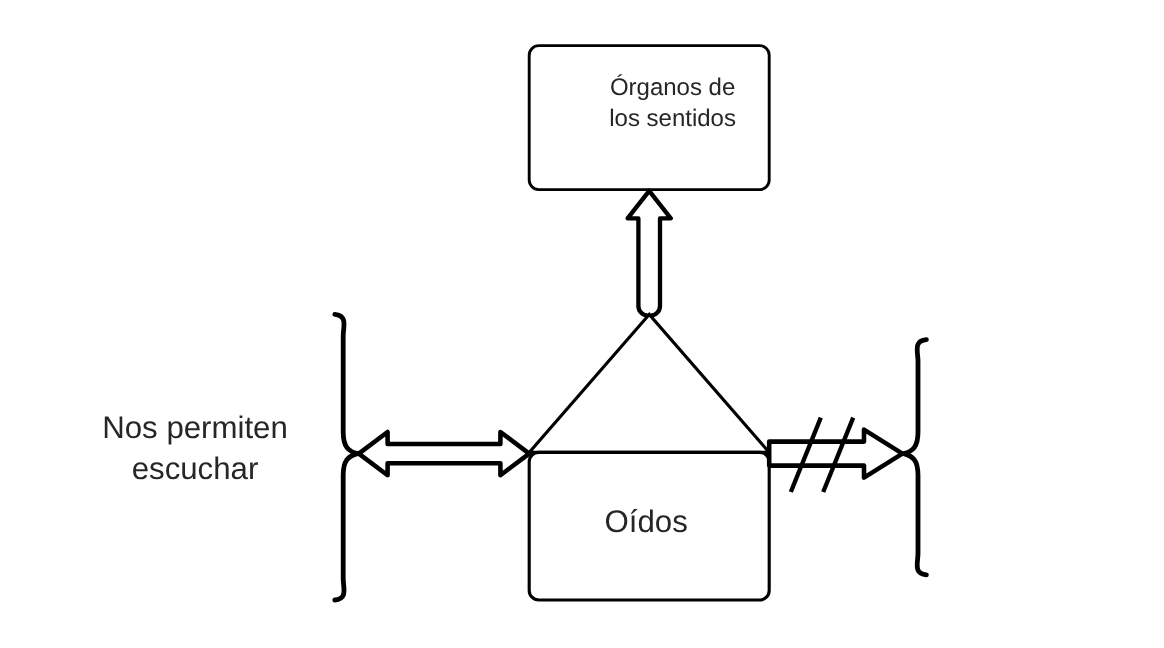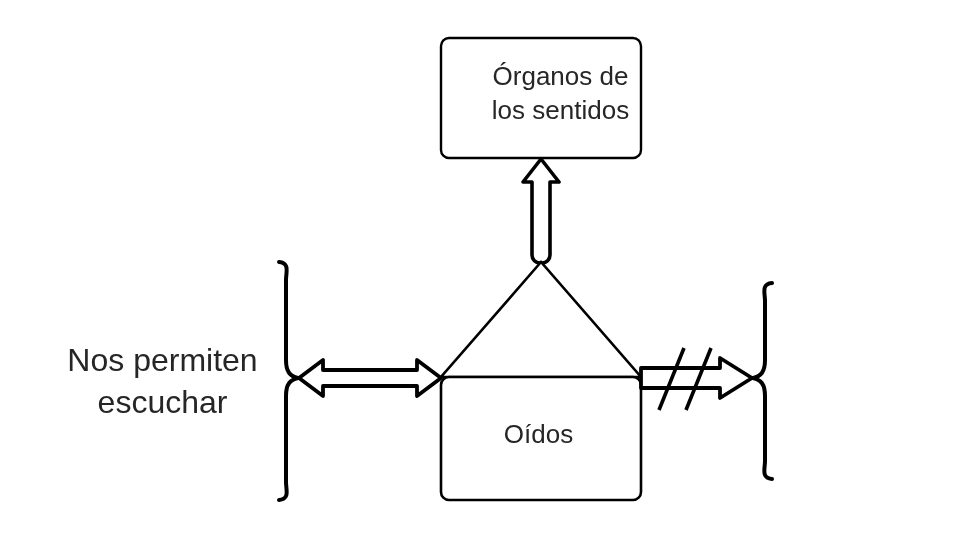--- a/index.html
+++ b/index.html
@@ -28,35 +28,35 @@
     color: #1a1a1a;
     font-family: "Liberation Sans", sans-serif;
     line-height: 1.30;
     white-space: pre-line;
     user-select: none;
   }
   #organs-box-label {
     left: 441px;
     top: 60px;
     width: 239px;
-    font-size: 26px;
+    font-size: 20px;
     color: #262626;
   }
   #ears-box-label {
     left: 441px;
     top: 418px;
     width: 195px;
     font-size: 26px;
     color: #262626;
   }
   #left-caption {
     left: 45px;
     top: 340px;
     width: 235px;
-    font-size: 32px;
+    font-size: 26px;
     color: #262626;
   }
   #right-caption {
     left: 780px;
     top: 305px;
     width: 180px;
     font-size: 26px;
     color: #262626;
   }
 </style>

